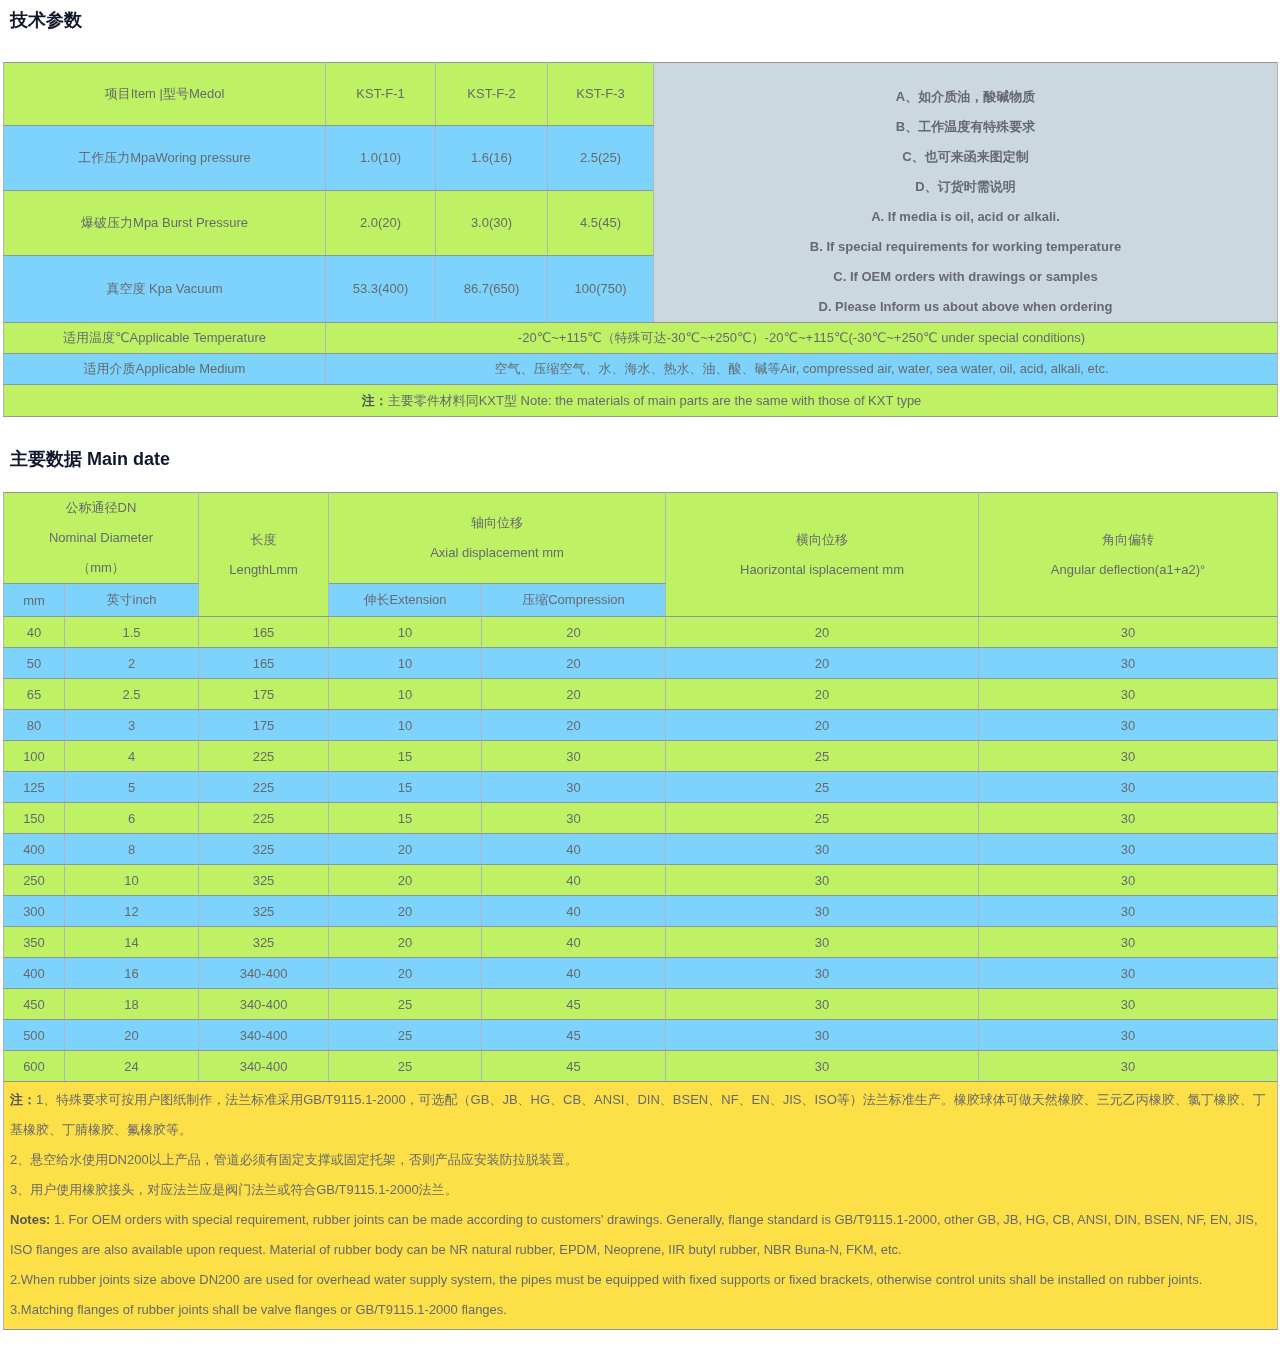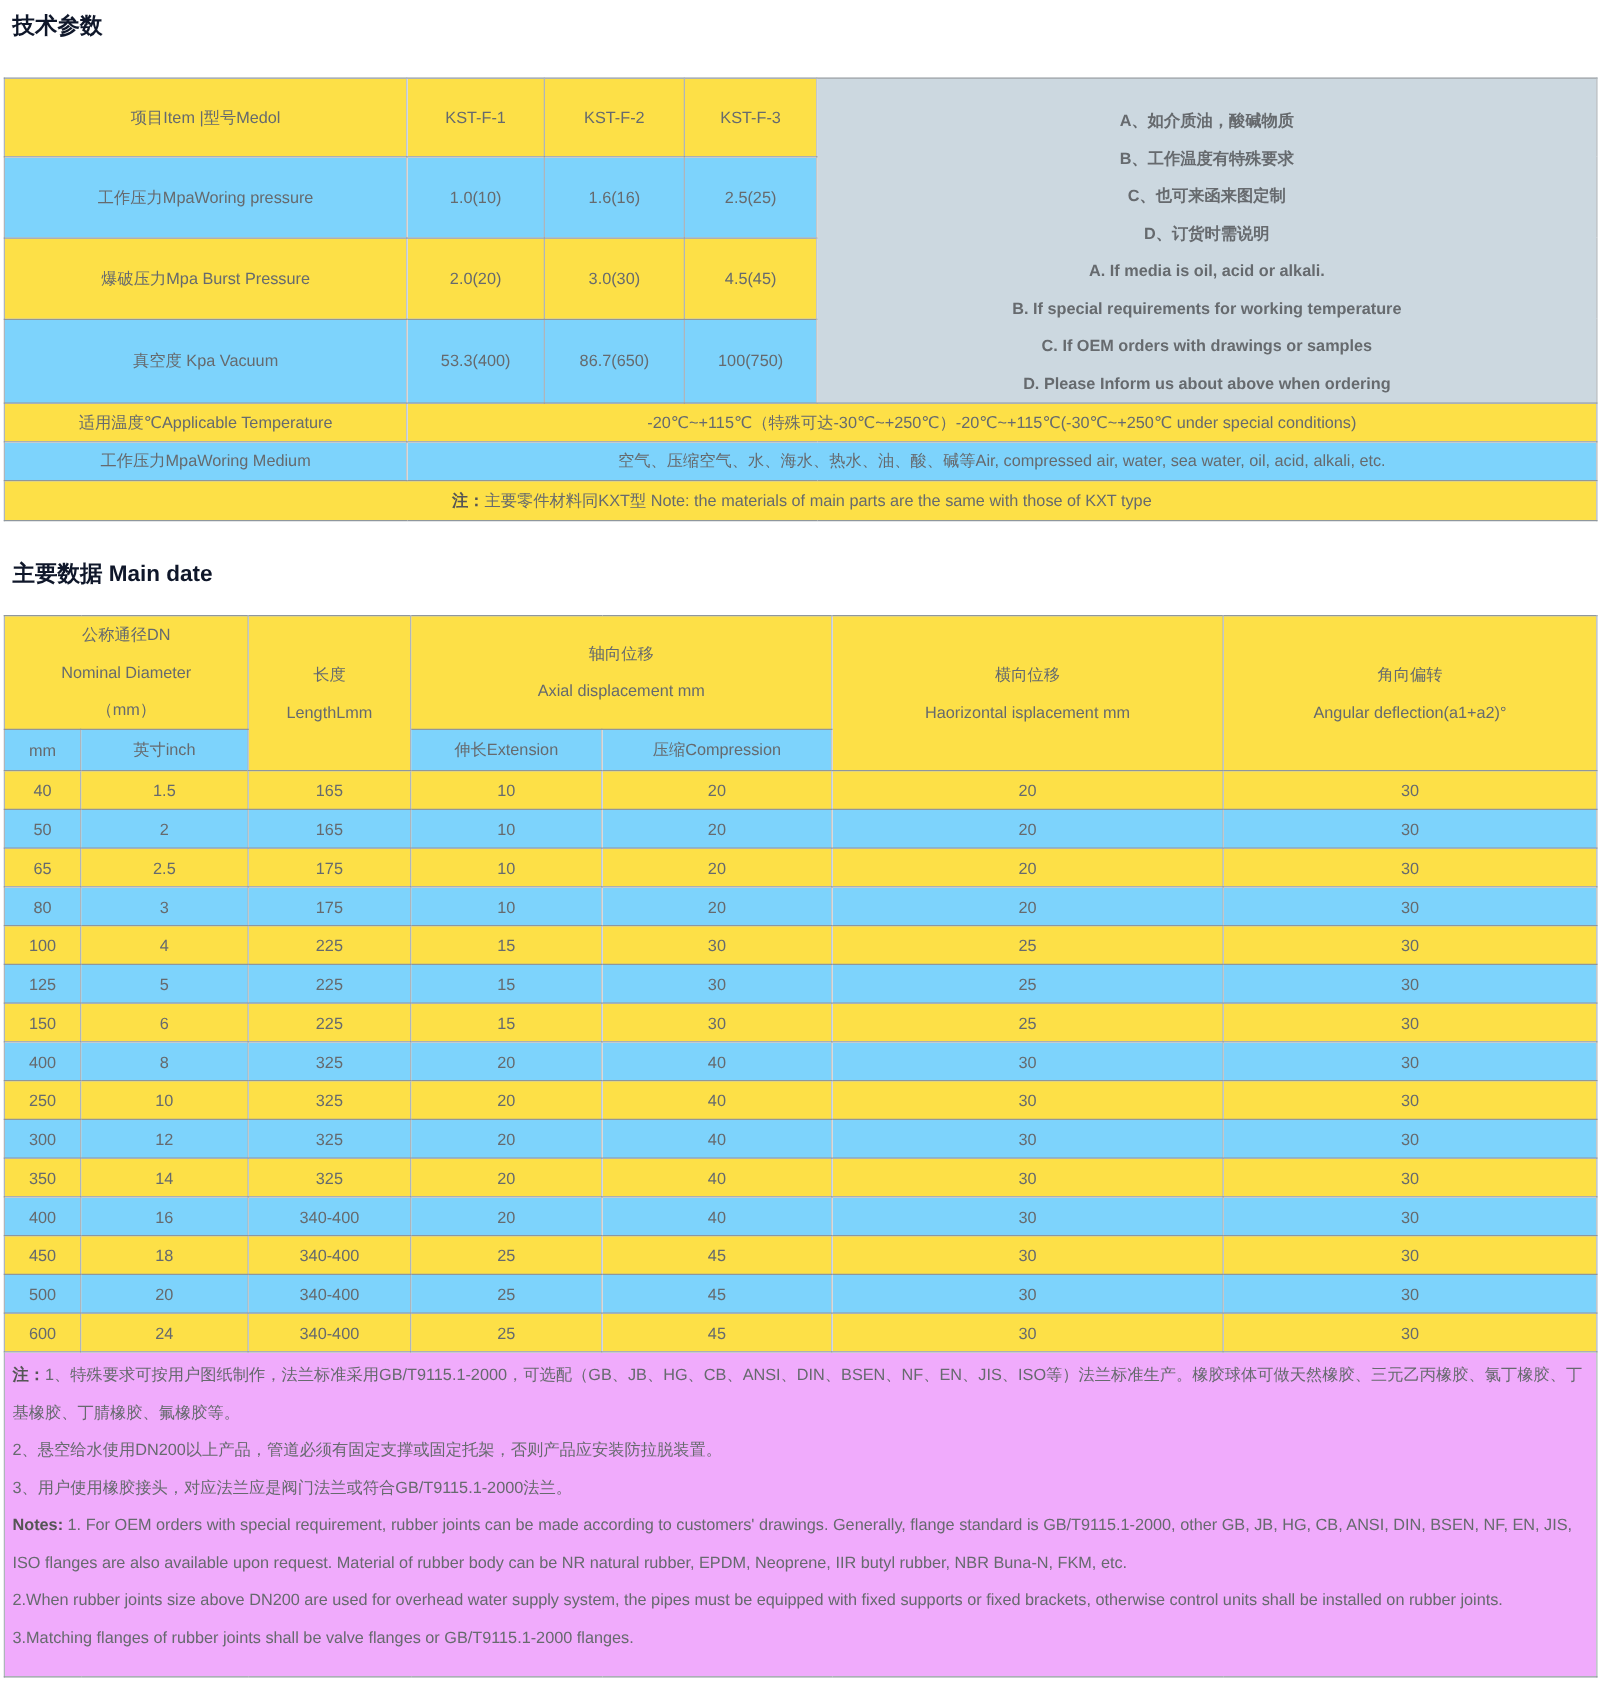--- a/index.html
+++ b/index.html
@@ -20,34 +20,34 @@
   }
   .t1 { margin-top:31px; }
   .t2 { margin-top:22px; }
   td, th {
     border:1px solid #aeb5bb;
     border-top-color:#8f979d; border-bottom-color:#8f979d;
     text-align:center; vertical-align:middle;
     font-weight:normal; padding:0 4px;
     overflow:hidden;
   }
-  .bg-blue  { background:#fde047;margin-left:44px; }
+  .bg-blue  { background:#bef264;margin-left:44px; }
   .bg-light { background:#7dd3fc; }
   .side-cell {
     text-align:center; vertical-align:top;
     padding:19px 6px 0 6px; line-height:30px; background:#ccd8e0;font-weight:bold;
   }
   .side-cell div { white-space:nowrap; }
   .foot-cell, .t1 .left { text-align:center; padding-left:6px; }
   b.pfx { font-weight:bold; color:#555; }
   .t2 thead div { line-height:30px; }
   .t2 tbody td { height:31px; }
   .notes-cell {
-    text-align:left; vertical-align:top; background:#f0abfc;
-    padding:3px 10px 16px 6px; line-height:30px;
+    text-align:left; vertical-align:top; background:#fde047;
+    padding:3px 10px 4px 6px; line-height:30px;
   }
   .notes-cell p { margin:0; }
 </style>
 </head>
 <body>
 
 <h2 class="title">技术参数</h2>
 
 <table class="t1">
   <colgroup>
@@ -90,21 +90,21 @@
       <td>真空度 Kpa Vacuum</td>
       <td>53.3(400)</td>
       <td>86.7(650)</td>
       <td>100(750)</td>
     </tr>
     <tr class="bg-blue" style="height:31px">
       <td>适用温度℃Applicable Temperature</td>
       <td colspan="4">-20℃~+115℃（特殊可达-30℃~+250℃）-20℃~+115℃(-30℃~+250℃ under special conditions)</td>
     </tr>
     <tr class="bg-light" style="height:31px">
-      <td>工作压力MpaWoring Medium</td>
+      <td>适用介质Applicable Medium</td>
       <td colspan="4">空气、压缩空气、水、海水、热水、油、酸、碱等Air, compressed air, water, sea water, oil, acid, alkali, etc.</td>
     </tr>
     <tr class="bg-blue" style="height:32px">
       <td colspan="5" class="foot-cell">
         <b class="pfx">注：</b><span>主要零件材料同KXT型 Note: the materials of main parts are the same with those of KXT type</span>
       </td>
     </tr>
   </tbody>
 </table>
 

